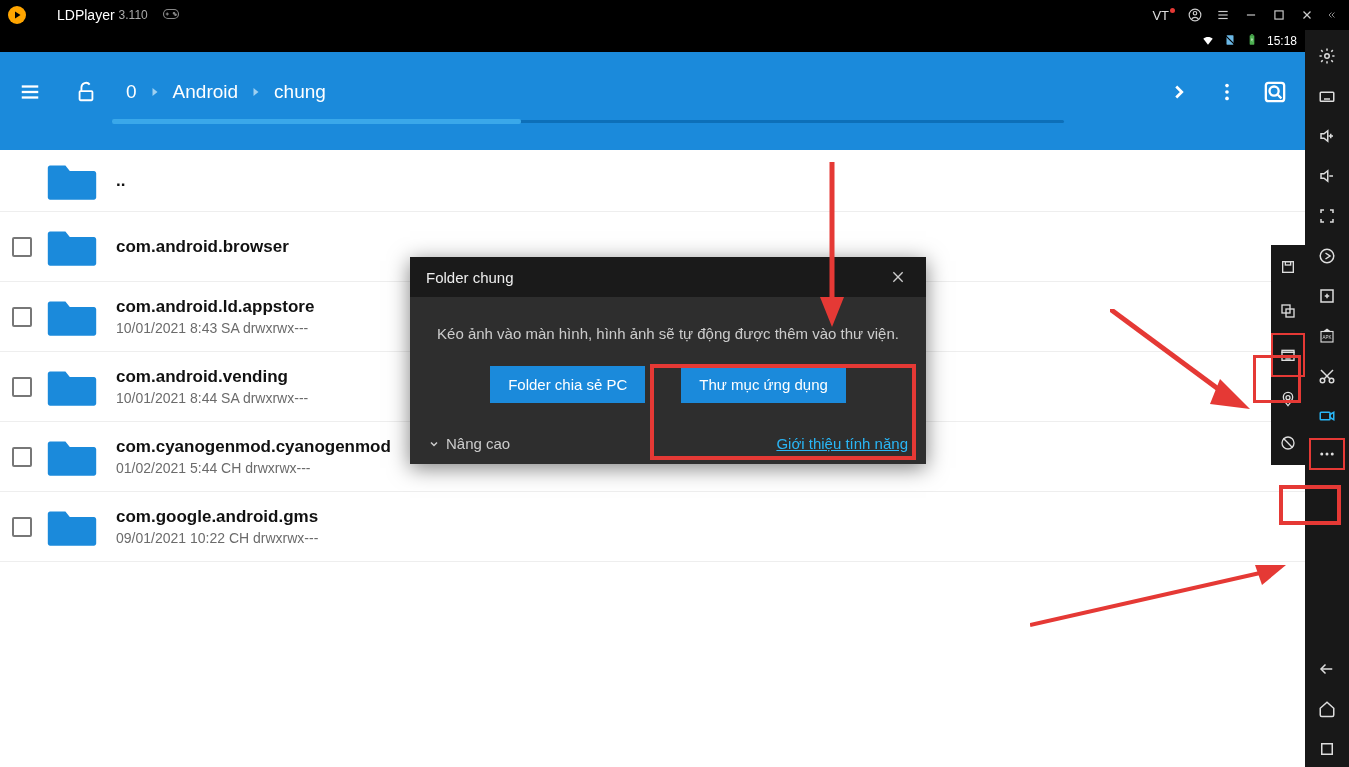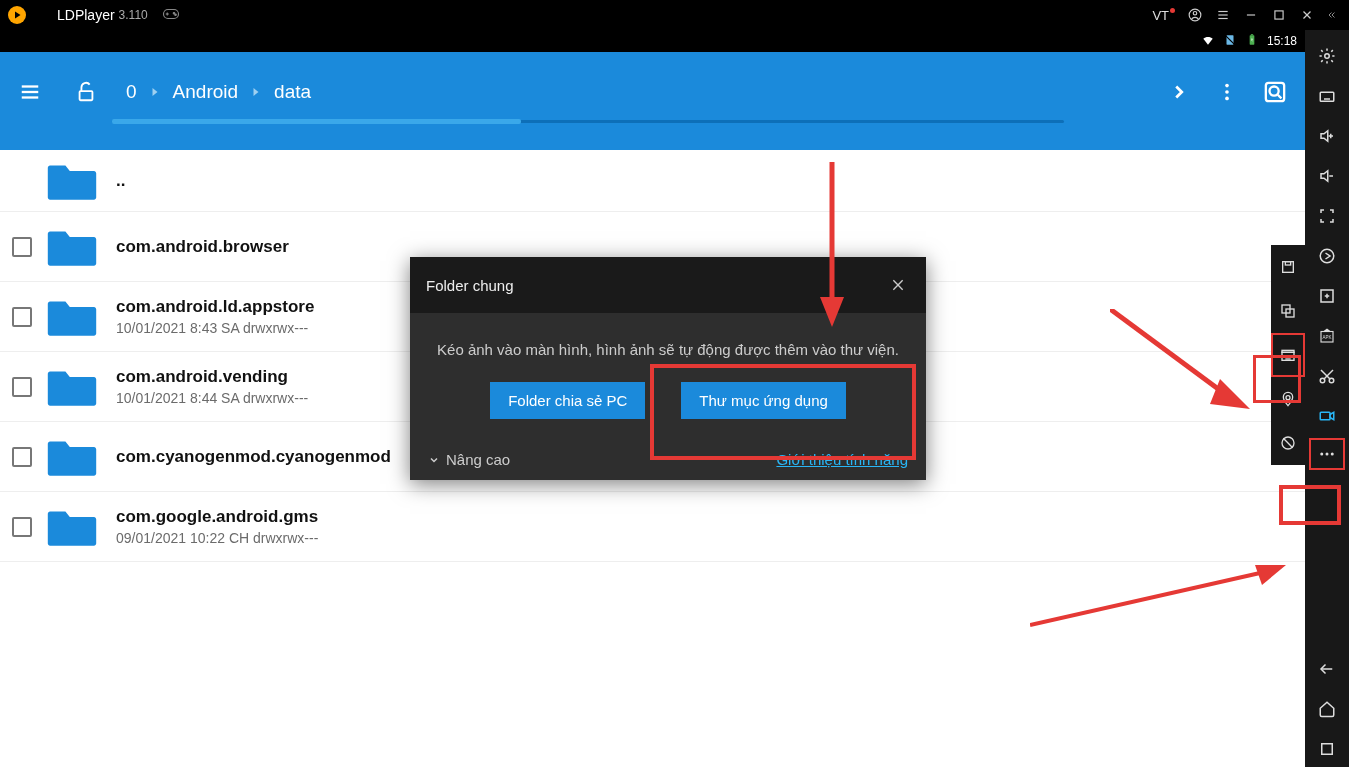--- a/index.html
+++ b/index.html
@@ -51,21 +51,21 @@
 .file-row .chk { width: 20px; height: 20px; border: 2px solid #777; border-radius: 2px; margin-right: 10px; cursor: pointer; }
 .file-row.parent .chk { visibility: hidden; }
 .file-row .folder-icon { width: 60px; height: 46px; margin-right: 14px; display: flex; align-items: center; justify-content: center; }
 .file-row .folder-icon svg { width: 56px; height: 44px; }
 .file-info { flex: 1; }
 .file-name { font-size: 17px; font-weight: 700; color: #111; line-height: 1.4; }
 .file-meta { font-size: 14px; color: #6b6b6b; line-height: 1.4; }
 
 
 .dialog { position: absolute; left: 410px; top: 227px; width: 516px; background: #2e2e2e; box-shadow: 0 4px 20px rgba(0,0,0,0.5); z-index: 10; }
-.dialog-title { height: 56px; background: #1a1a1a; display: flex; align-items: center; padding: 0 16px; color: #eee; font-size: 15px; }
+.dialog-title { height: 40px; background: #1a1a1a; display: flex; align-items: center; padding: 0 16px; color: #eee; font-size: 15px; }
 .dialog-title .spacer { flex: 1; }
 .dialog-title .close { width: 24px; height: 24px; display: flex; align-items: center; justify-content: center; cursor: pointer; }
 .dialog-title .close svg { width: 16px; height: 16px; color: #ccc; }
 .dialog-body { padding: 28px 24px 20px; }
 .dialog-desc { color: #ccc; font-size: 15px; text-align: center; margin-bottom: 24px; }
 .dialog-buttons { display: flex; justify-content: center; gap: 36px; }
 .dialog-btn { background: #1b8adb; color: #fff; border: none; padding: 10px 18px; font-size: 15px; cursor: pointer; }
 .dialog-highlight { position: absolute; border: 4px solid #e53935; pointer-events: none; }
 .dlg-hl { left: 650px; top: 334px; width: 266px; height: 96px; z-index: 11; }
 .dialog-footer { display: flex; align-items: center; padding: 12px 18px; color: #ccc; font-size: 15px; }
@@ -185,21 +185,21 @@
           </div>
         <div class="breadcrumb">
           <span class="bc-item">0</span>
           <svg class="chev" viewBox="0 0 10 16" fill="#9ed0f1">
               <polygon points="0,0 10,8 0,16"></polygon>
             </svg>
           <span class="bc-item">Android</span>
           <svg class="chev" viewBox="0 0 10 16" fill="#9ed0f1">
               <polygon points="0,0 10,8 0,16"></polygon>
             </svg>
-          <span class="bc-item">data</span>
+          <span class="bc-item">chung</span>
         </div>
         <div class="right-icons">
           <div class="hicon">
               <svg viewBox="0 0 24 24" fill="none" stroke="#fff" stroke-width="3">
                 <polyline points="9 6 15 12 9 18"></polyline>
               </svg>
             </div>
           <div class="hicon">
               <svg viewBox="0 0 24 24" fill="#fff">
                 <circle cx="12" cy="5" r="2"></circle>
@@ -271,20 +271,21 @@
           </div>
           <div class="file-row">
     <div class="chk"></div>
     <div class="folder-icon">
       <svg viewBox="0 0 48 40">
                 <path fill="#1b8adb" d="M4 6h14l4 5h22c1 0 2 1 2 2v22c0 1-1 2-2 2H4c-1 0-2-1-2-2V8c0-1 1-2 2-2z"></path>
               </svg>
     </div>
     <div class="file-info">
       <div class="file-name">com.cyanogenmod.cyanogenmod</div>
+      <div class="file-meta">01/02/2021 5:44 CH   drwxrwx---</div>
     </div>
           </div>
           <div class="file-row">
     <div class="chk"></div>
     <div class="folder-icon">
       <svg viewBox="0 0 48 40">
                 <path fill="#1b8adb" d="M4 6h14l4 5h22c1 0 2 1 2 2v22c0 1-1 2-2 2H4c-1 0-2-1-2-2V8c0-1 1-2 2-2z"></path>
               </svg>
     </div>
     <div class="file-info">

